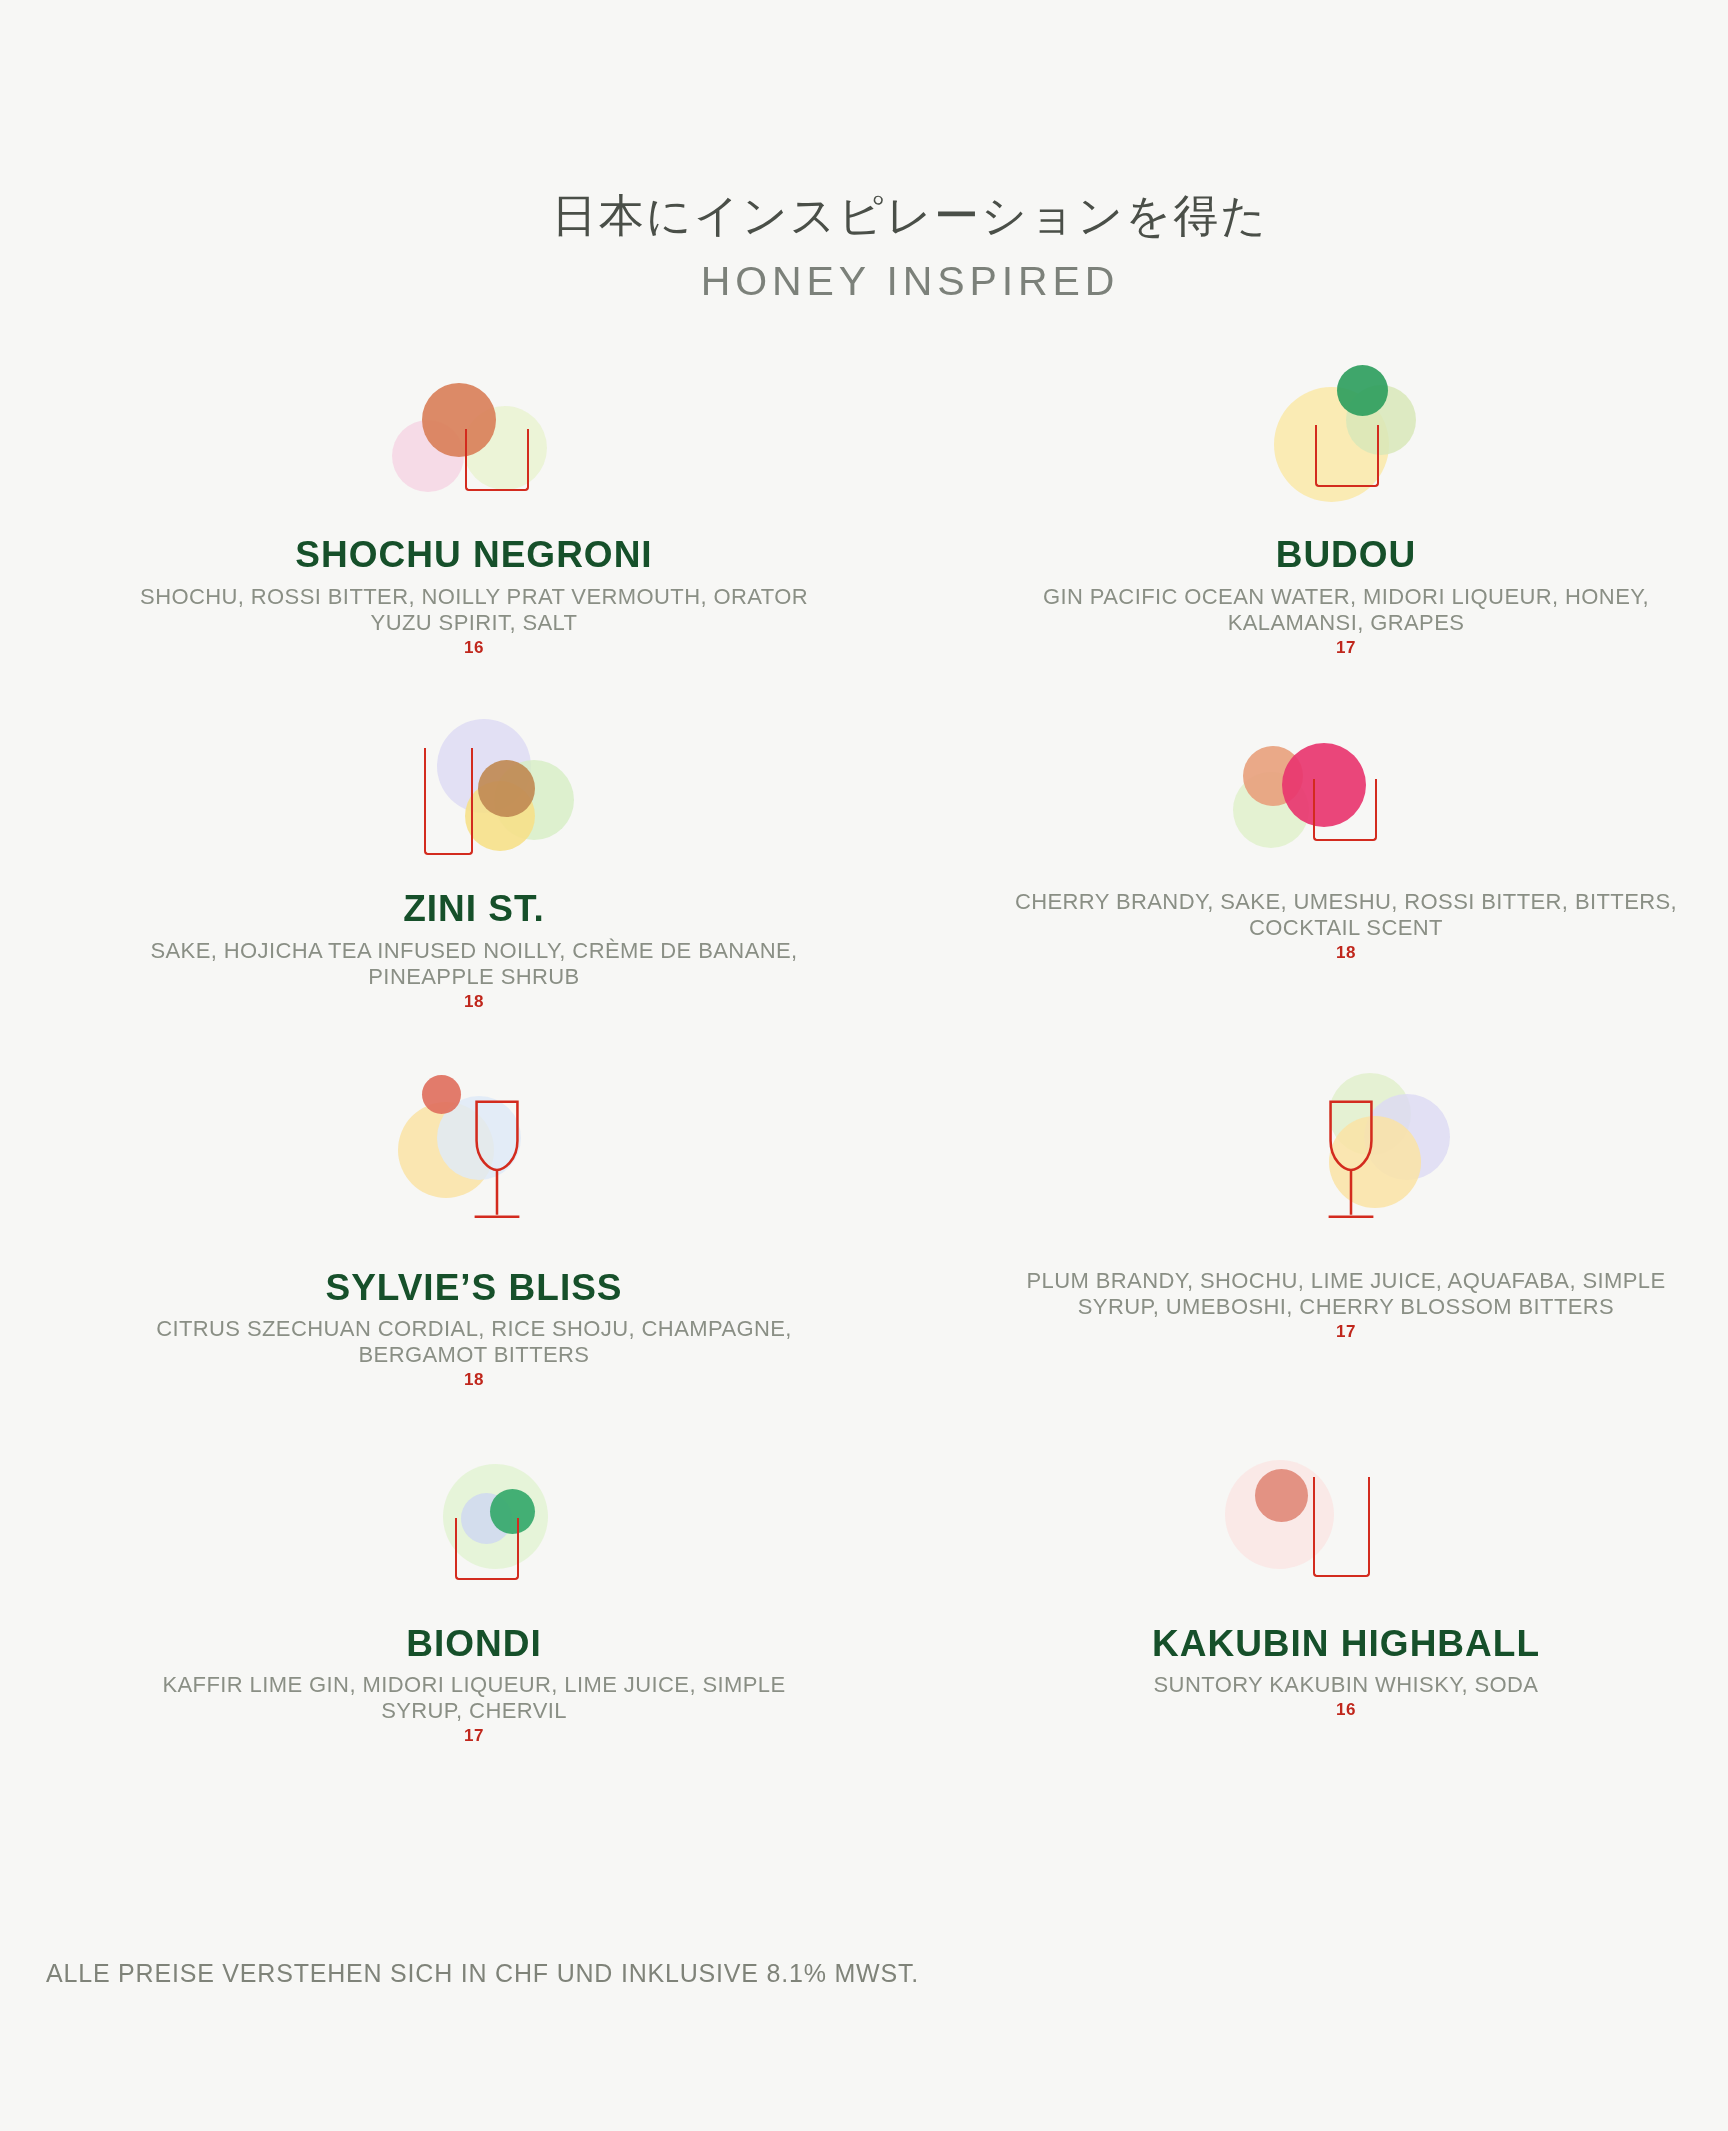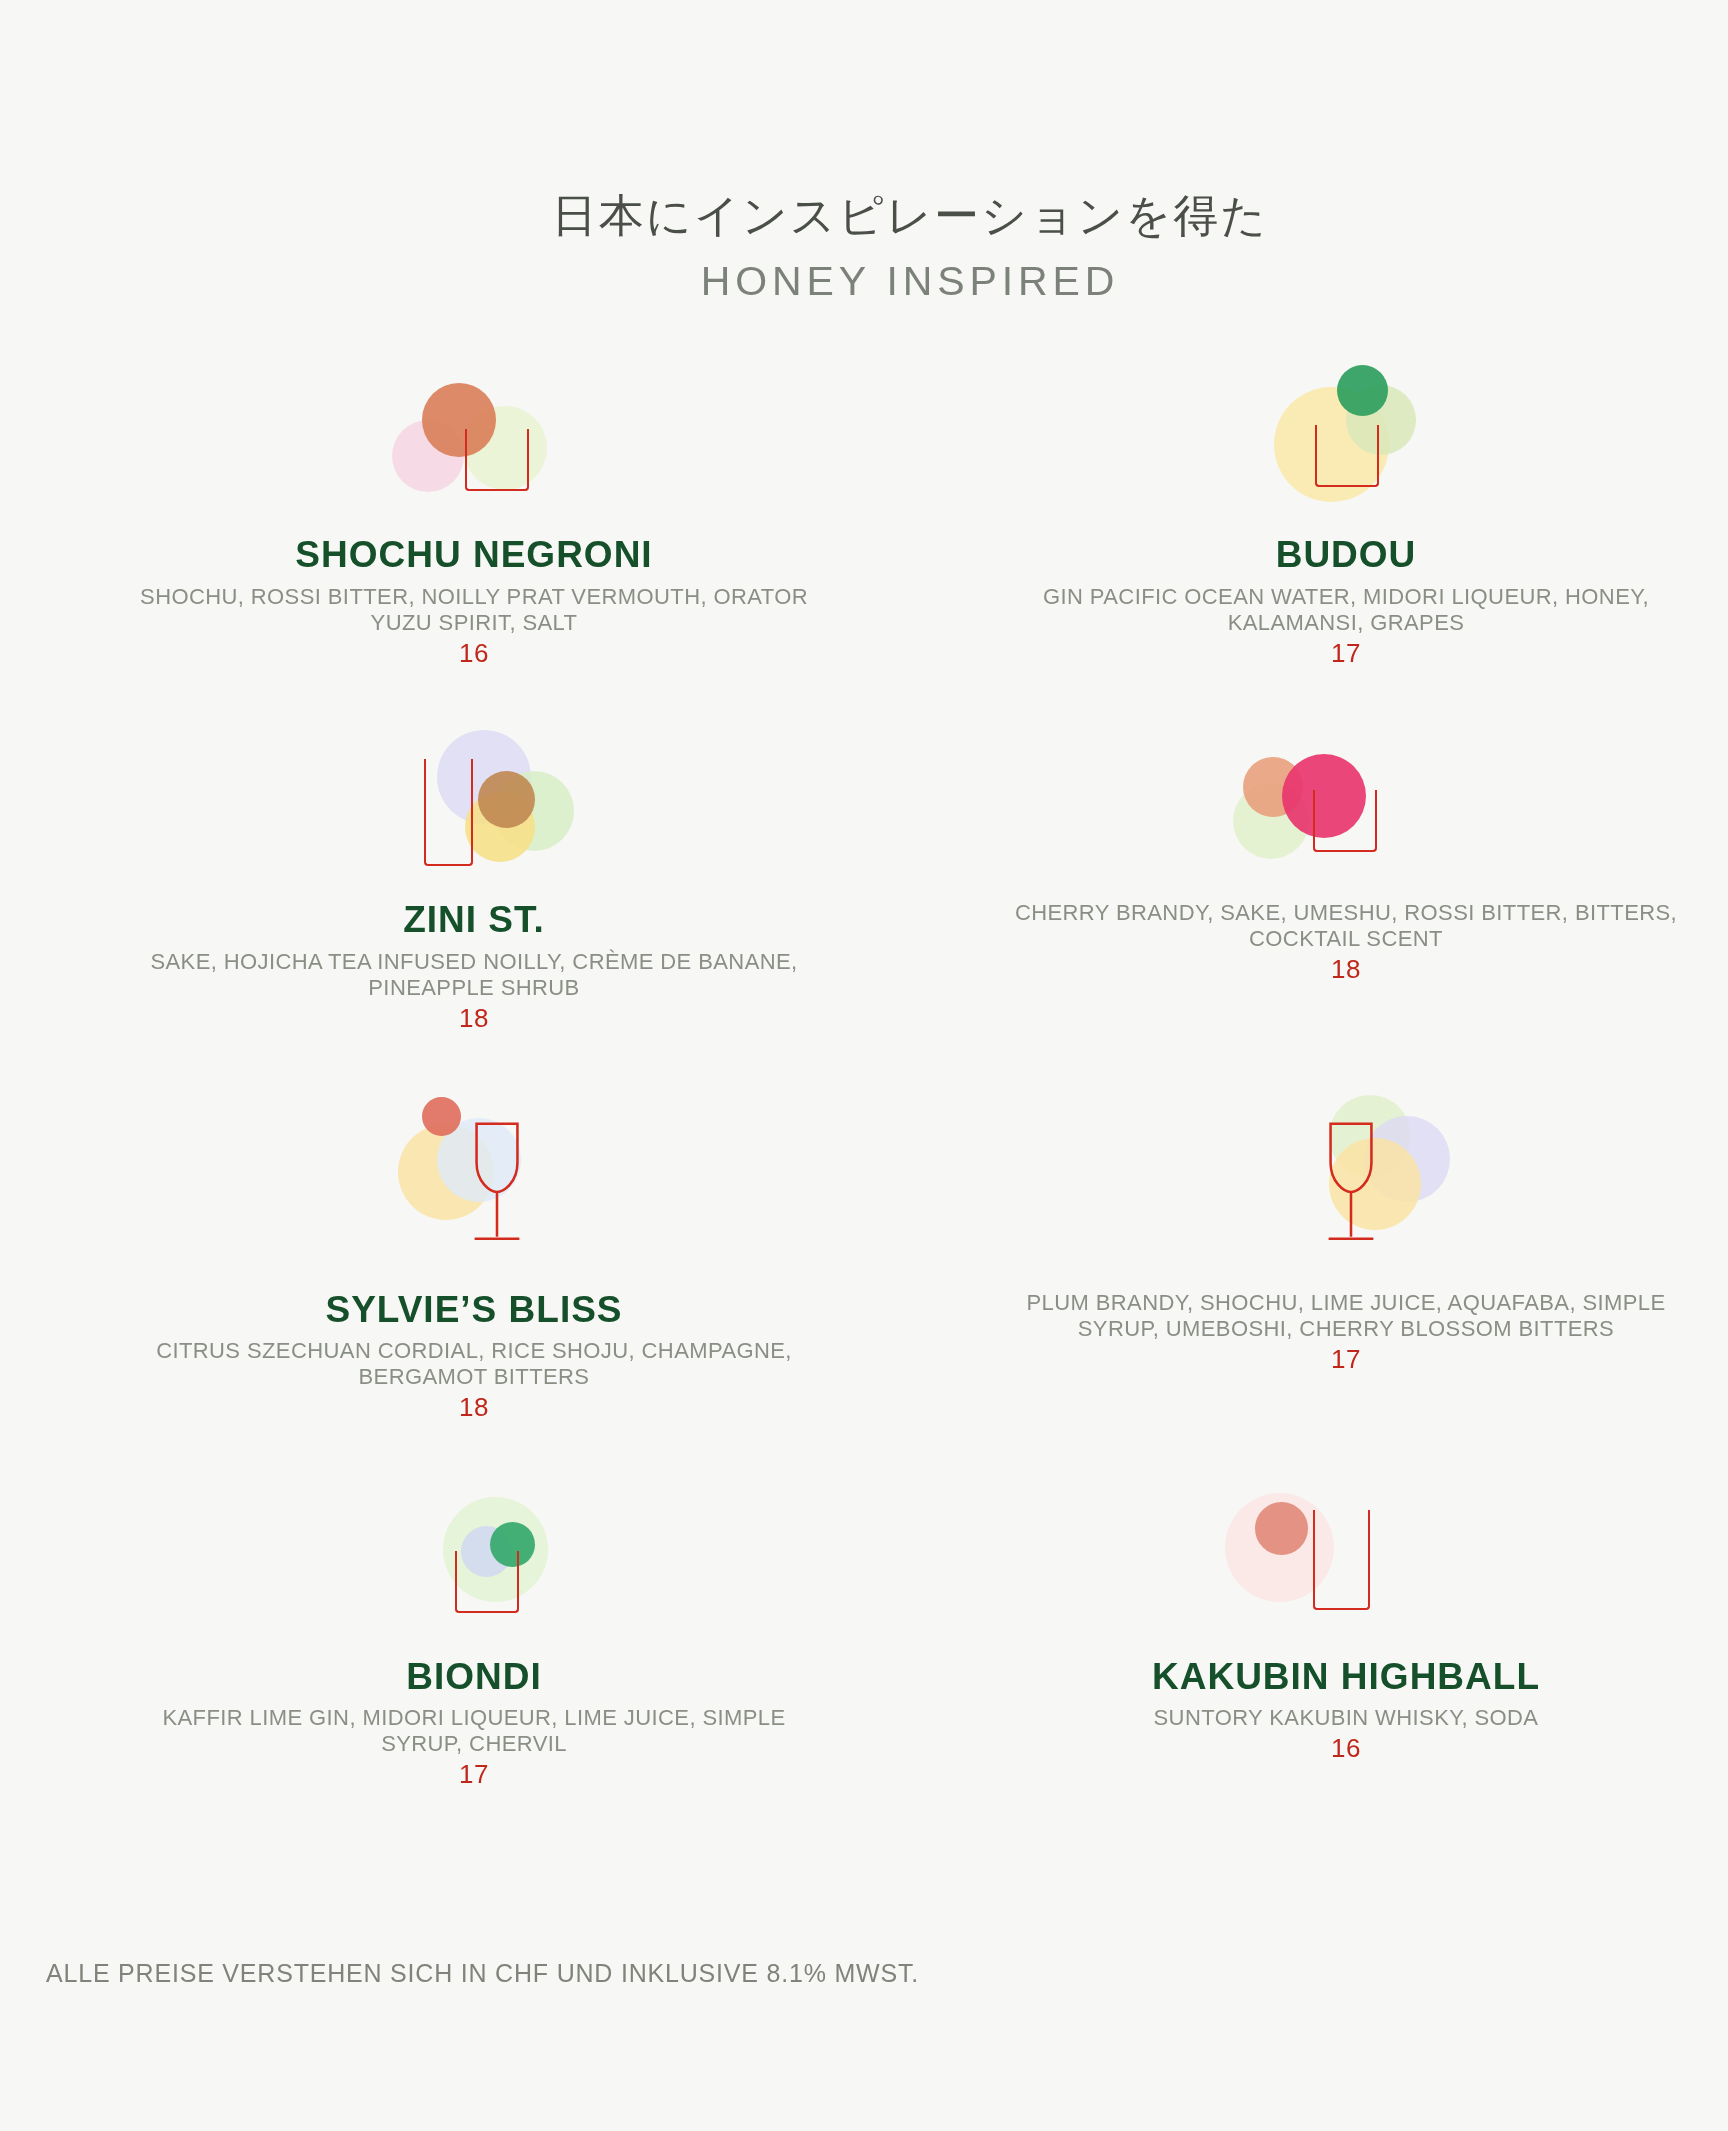--- a/index.html
+++ b/index.html
@@ -117,22 +117,22 @@
   }
   .desc {
     font-size: 22px;
     line-height: 1.18;
     color: #8a8f85;
     letter-spacing: 0.4px;
     margin: 0 auto;
     max-width: 683px;
   }
   .price {
-    font-size: 26px;
-    font-weight: 400;
+    font-size: 17px;
+    font-weight: 700;
     color: #c0271c;
     margin-top: 2px;
     letter-spacing: 0.5px;
   }
 
   .footer {
     position: absolute;
     left: 0;
     right: 0;
     bottom: 72px;

